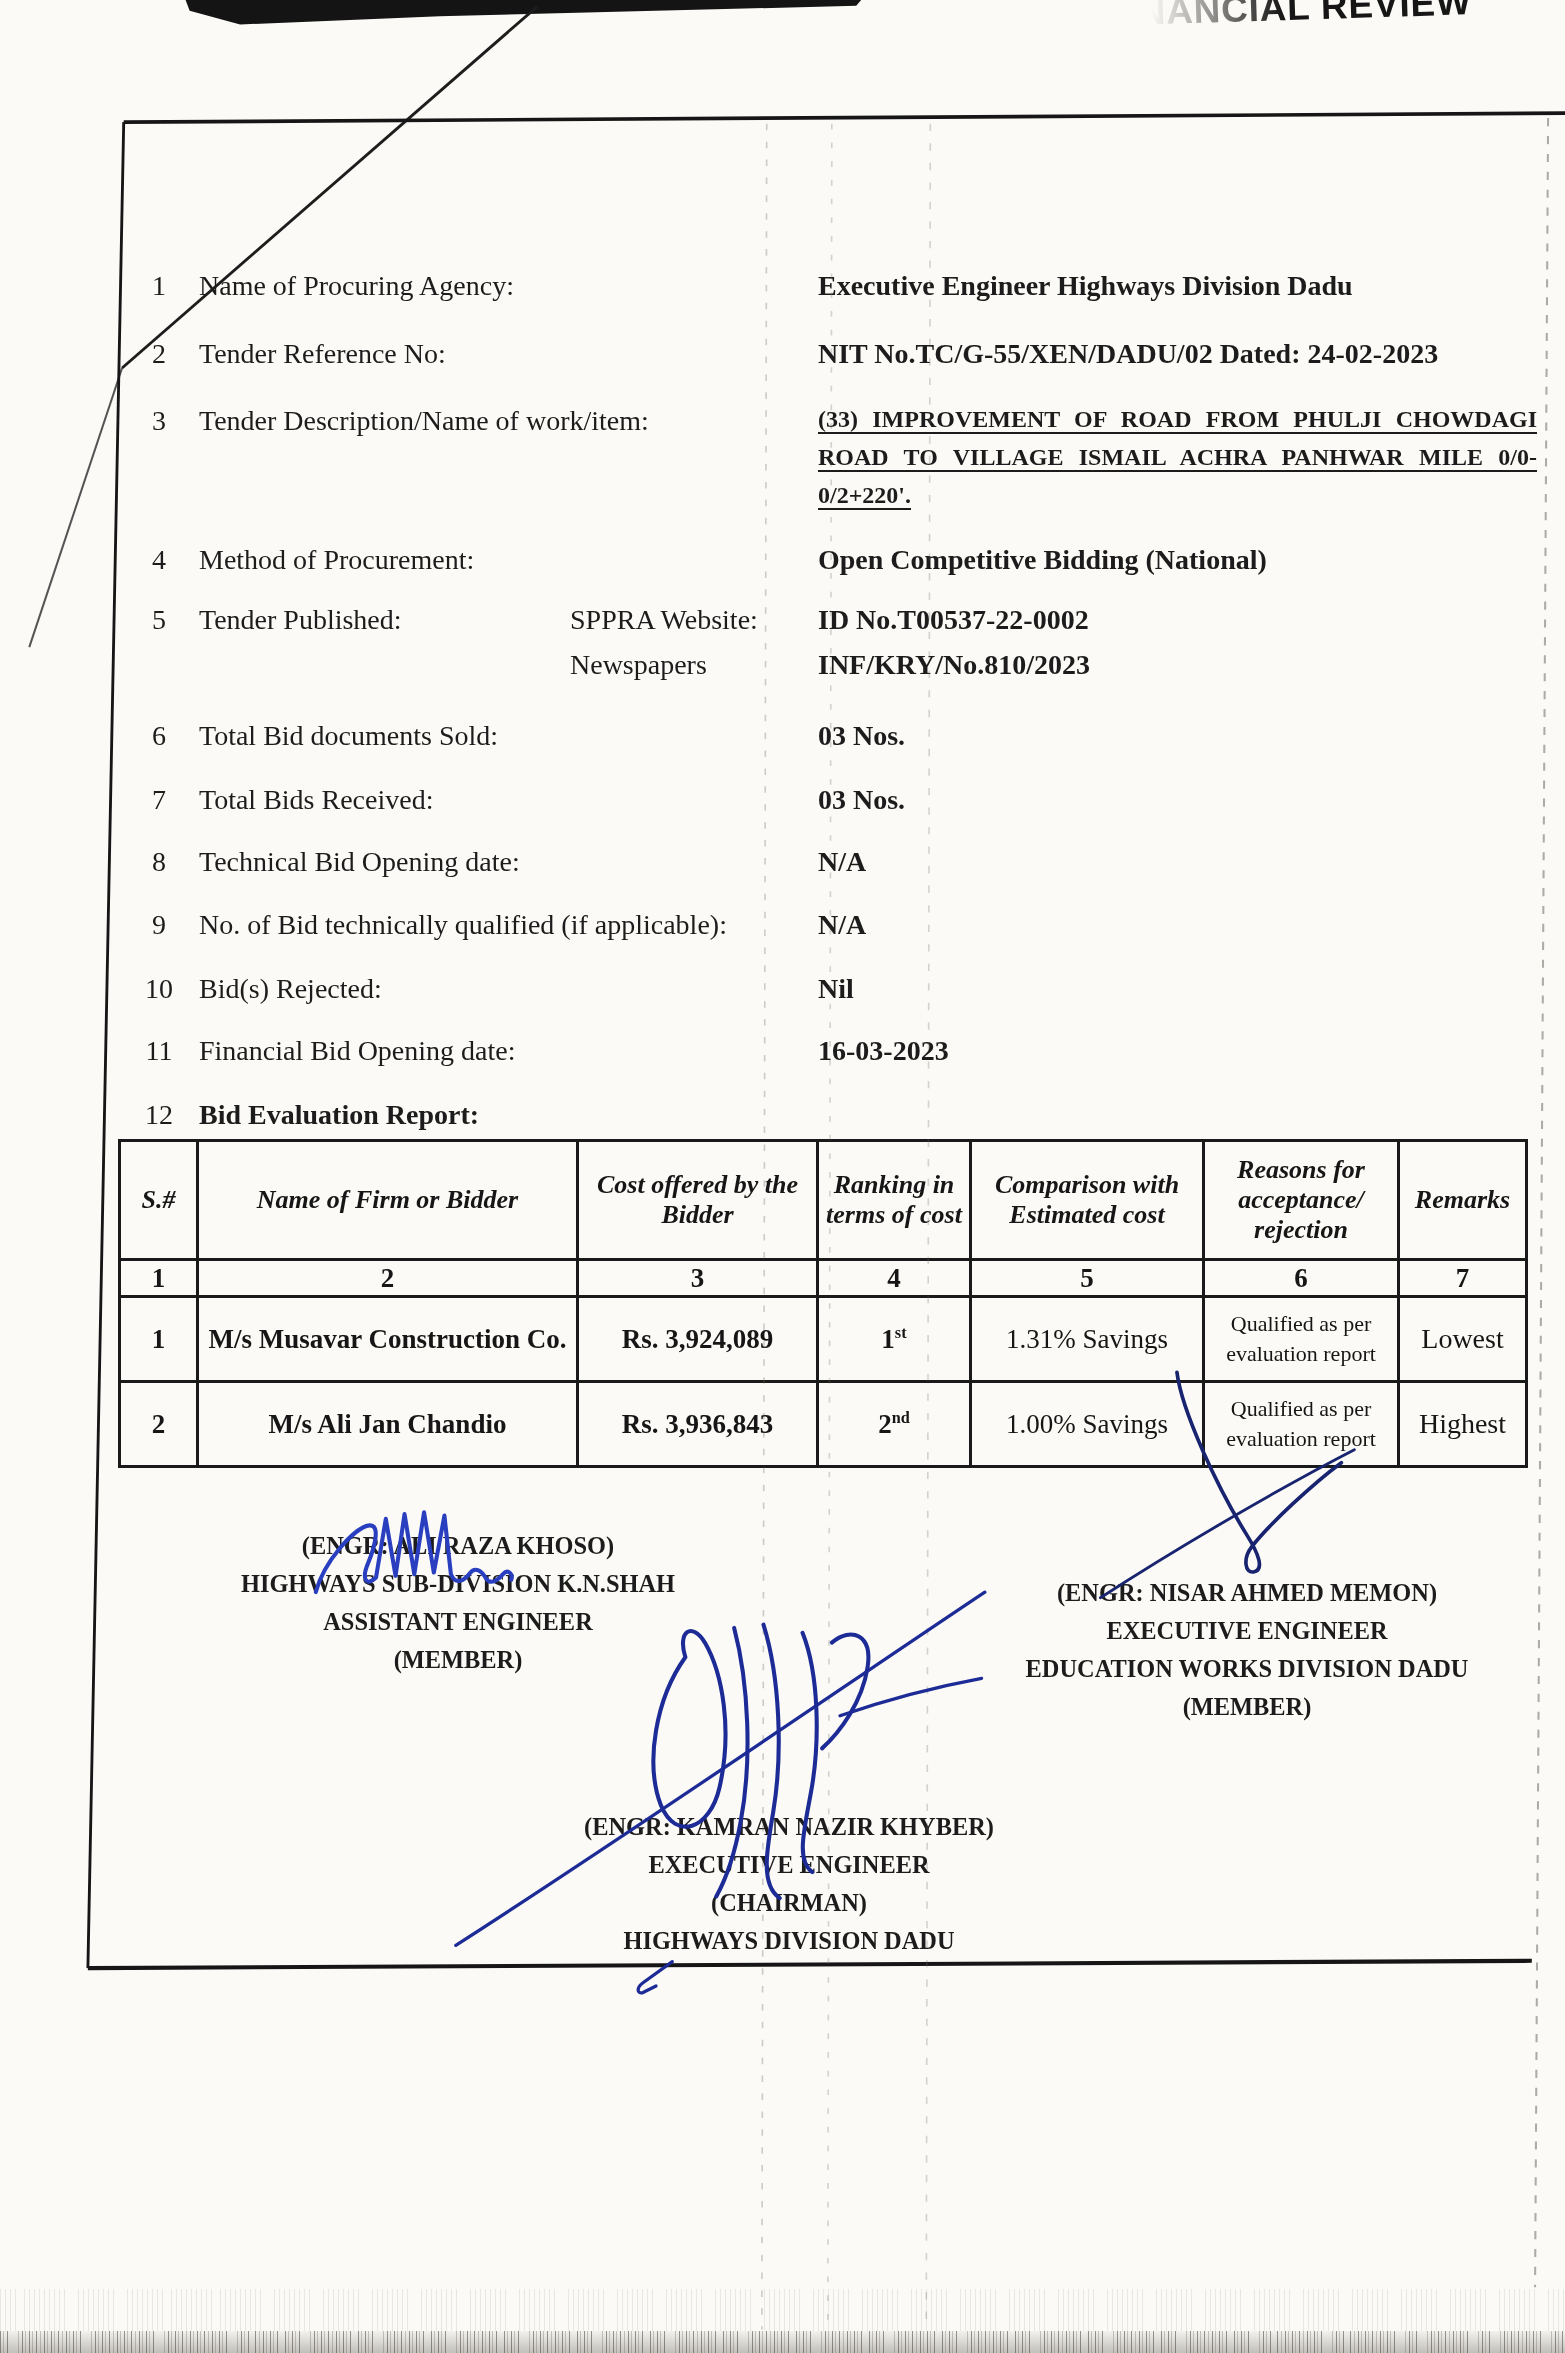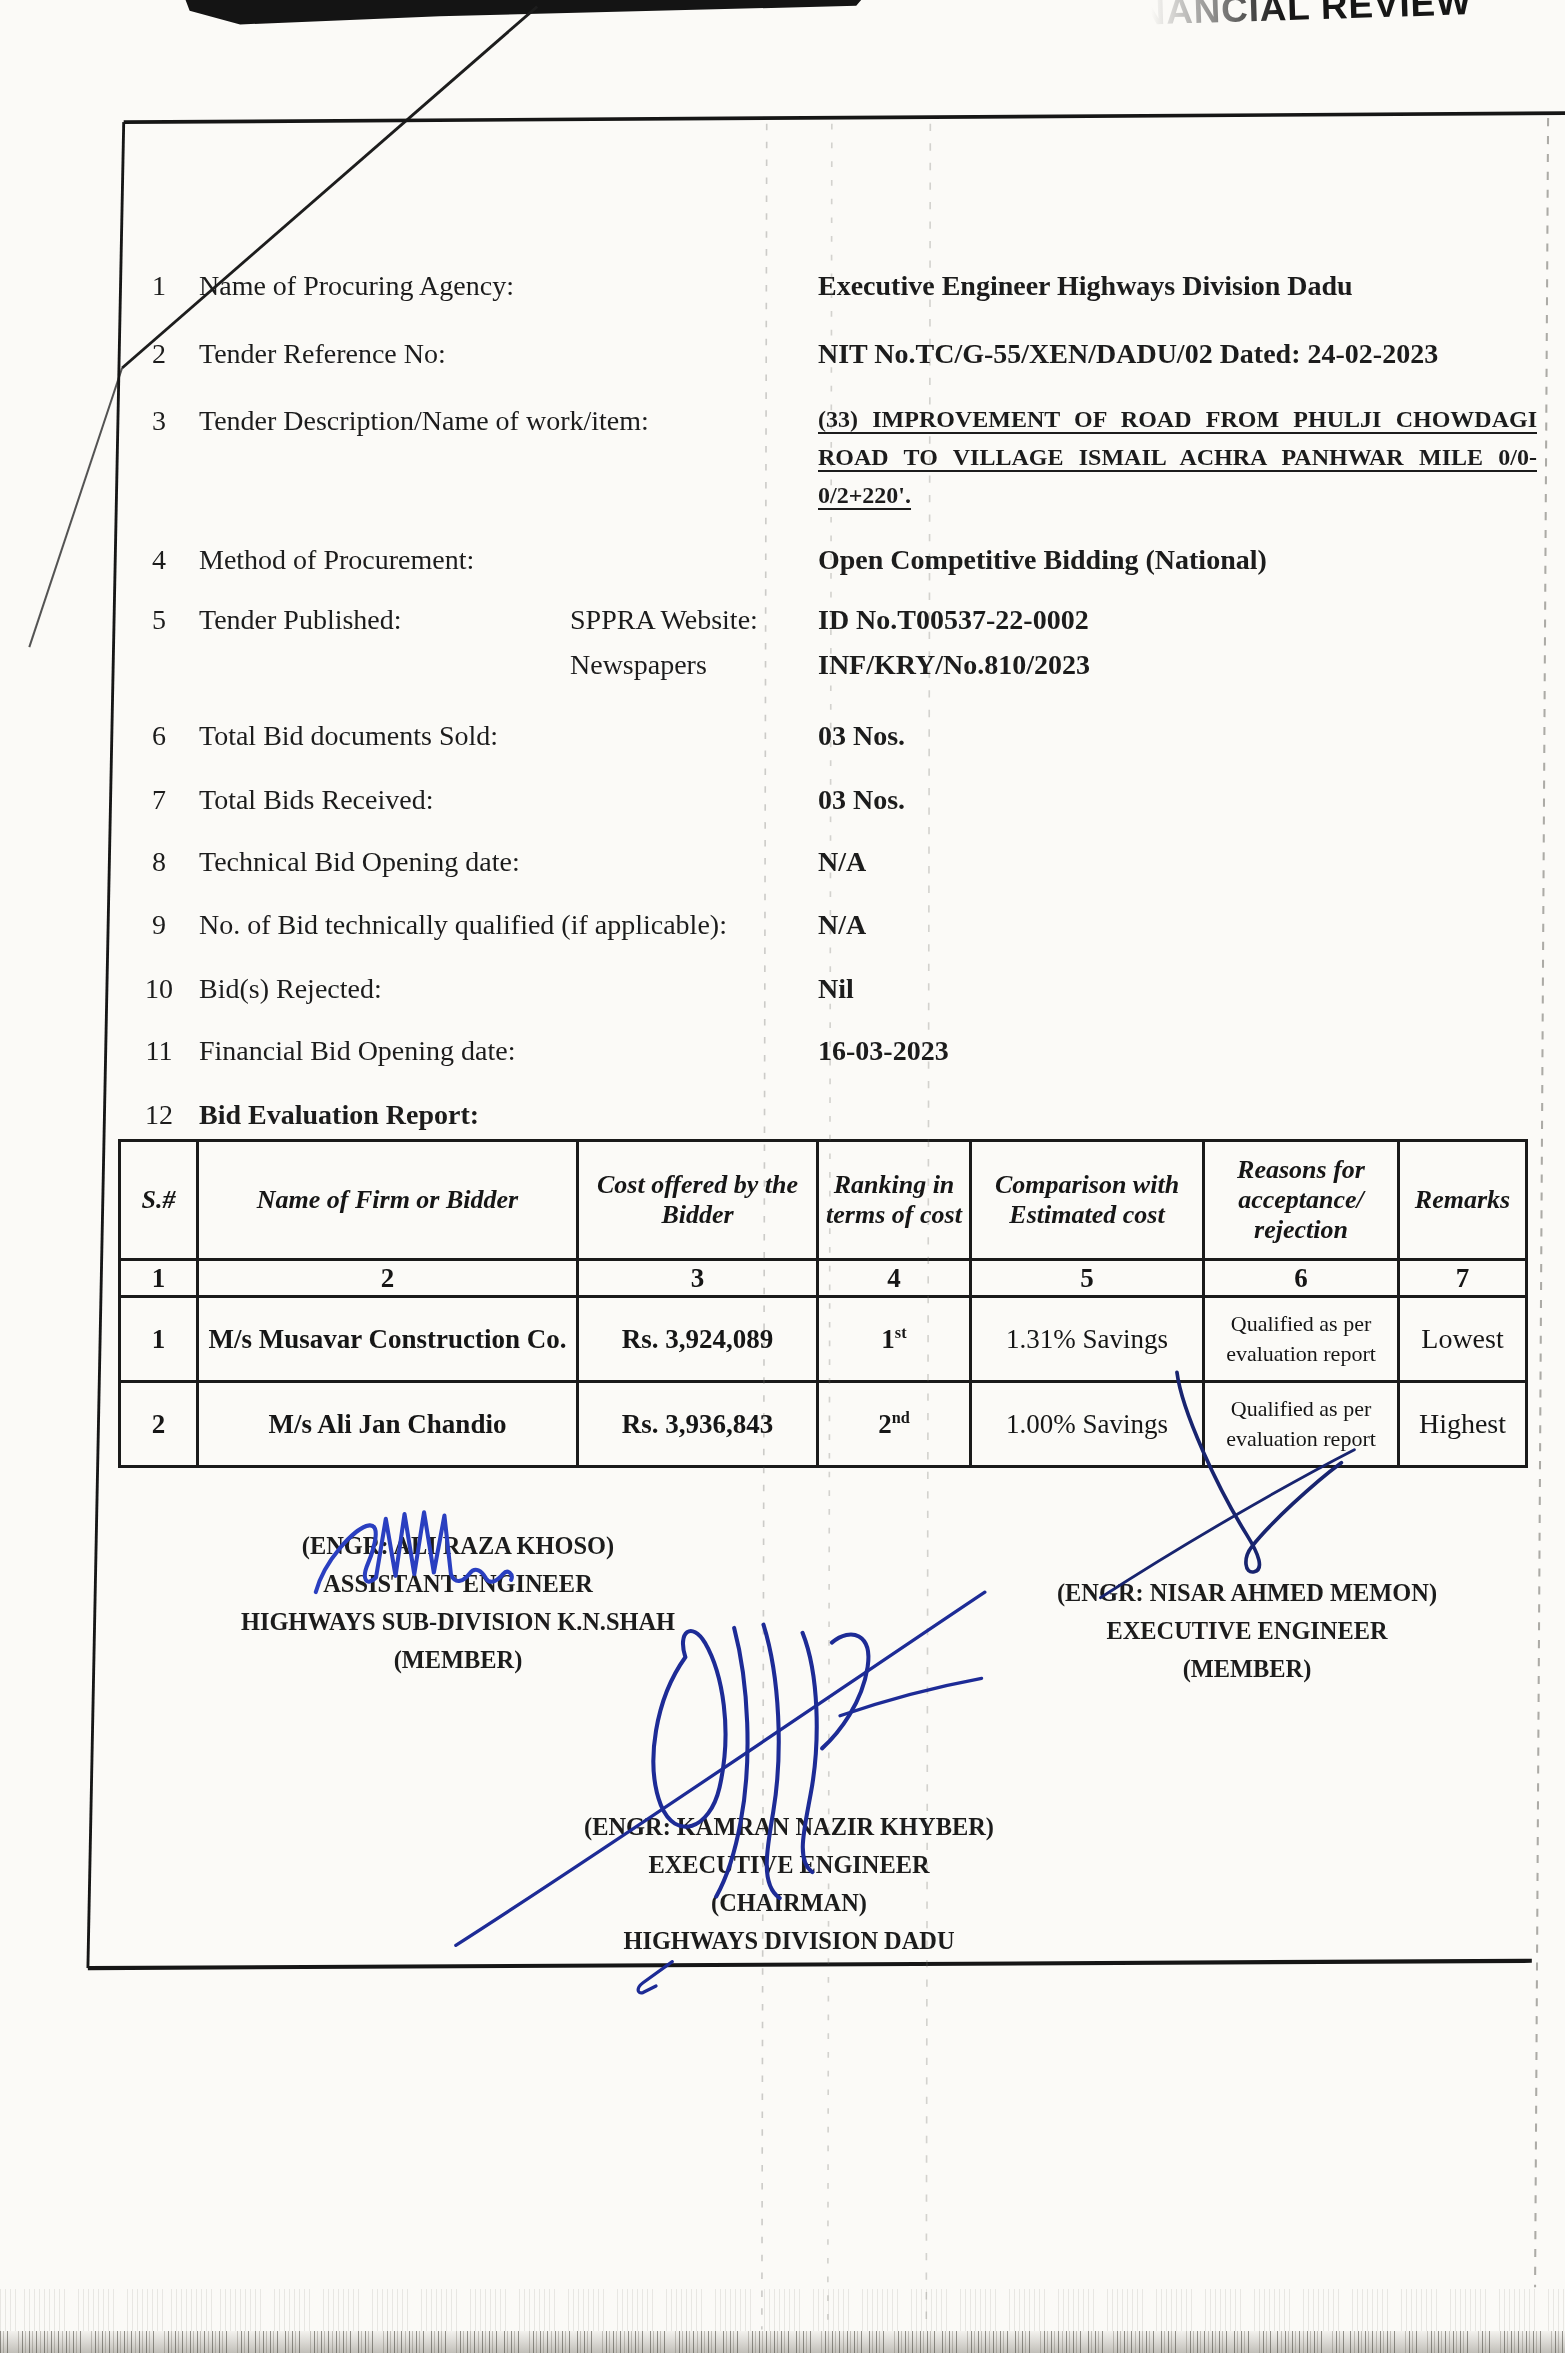--- a/index.html
+++ b/index.html
@@ -215,27 +215,28 @@
       <td class="rank"><span>2</span><sup>nd</sup></td>
       <td>1.00% Savings</td>
       <td class="reasons">Qualified as per evaluation report</td>
       <td class="remarks">Highest</td>
     </tr>
   </tbody>
     </table>
 
   <div class="sig" style="left:458px; top:1527px">
     <div>(ENGR: ALI RAZA KHOSO)</div>
+    <div>HIGHWAYS SUB-DIVISION K.N.SHAH</div>
     <div>ASSISTANT ENGINEER</div>
-    <div>HIGHWAYS SUB-DIVISION K.N.SHAH</div>
     <div>(MEMBER)</div>
   </div>
   <div class="sig" style="left:1247px; top:1574px">
     <div>(ENGR: NISAR AHMED MEMON)</div>
     <div>EXECUTIVE ENGINEER</div>
+    <div>EDUCATION WORKS DIVISION DADU</div>
     <div>(MEMBER)</div>
   </div>
   <div class="sig" style="left:789px; top:1808px">
     <div>(ENGR: KAMRAN NAZIR KHYBER)</div>
     <div>EXECUTIVE ENGINEER</div>
     <div>(CHAIRMAN)</div>
     <div>HIGHWAYS DIVISION DADU</div>
   </div>
 
   <svg class="sig-svg" viewBox="0 0 1924 2892">

